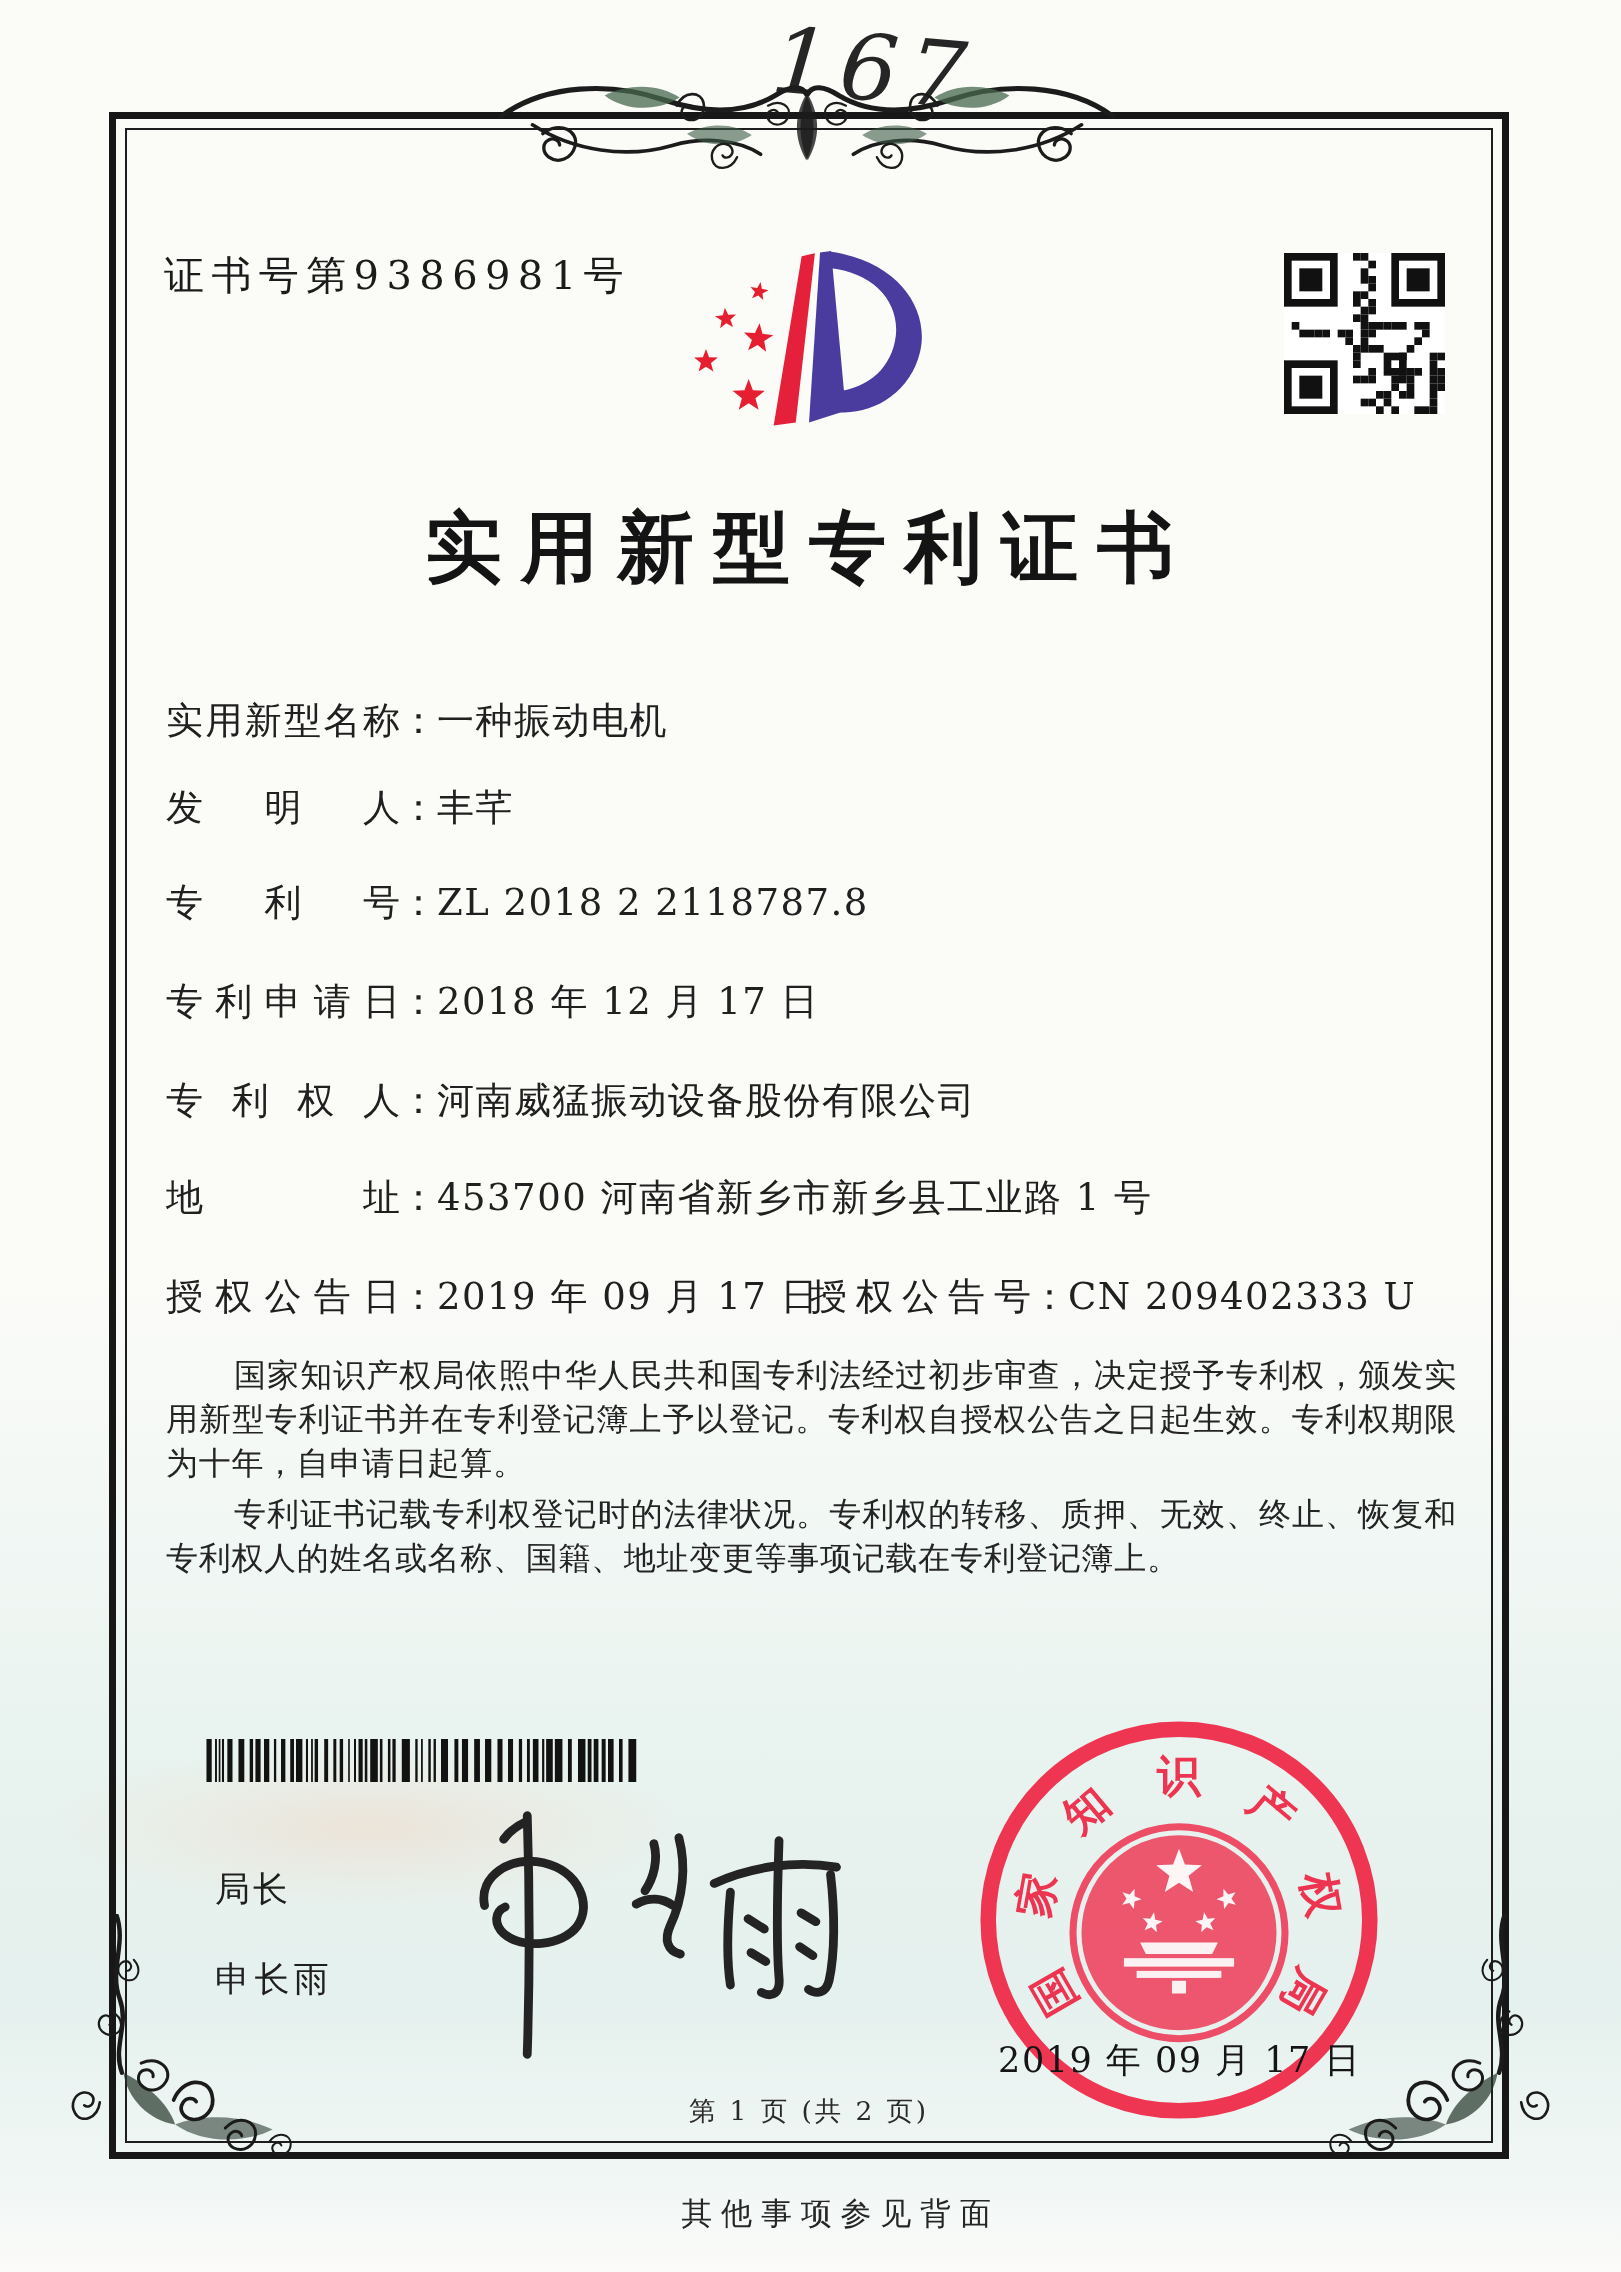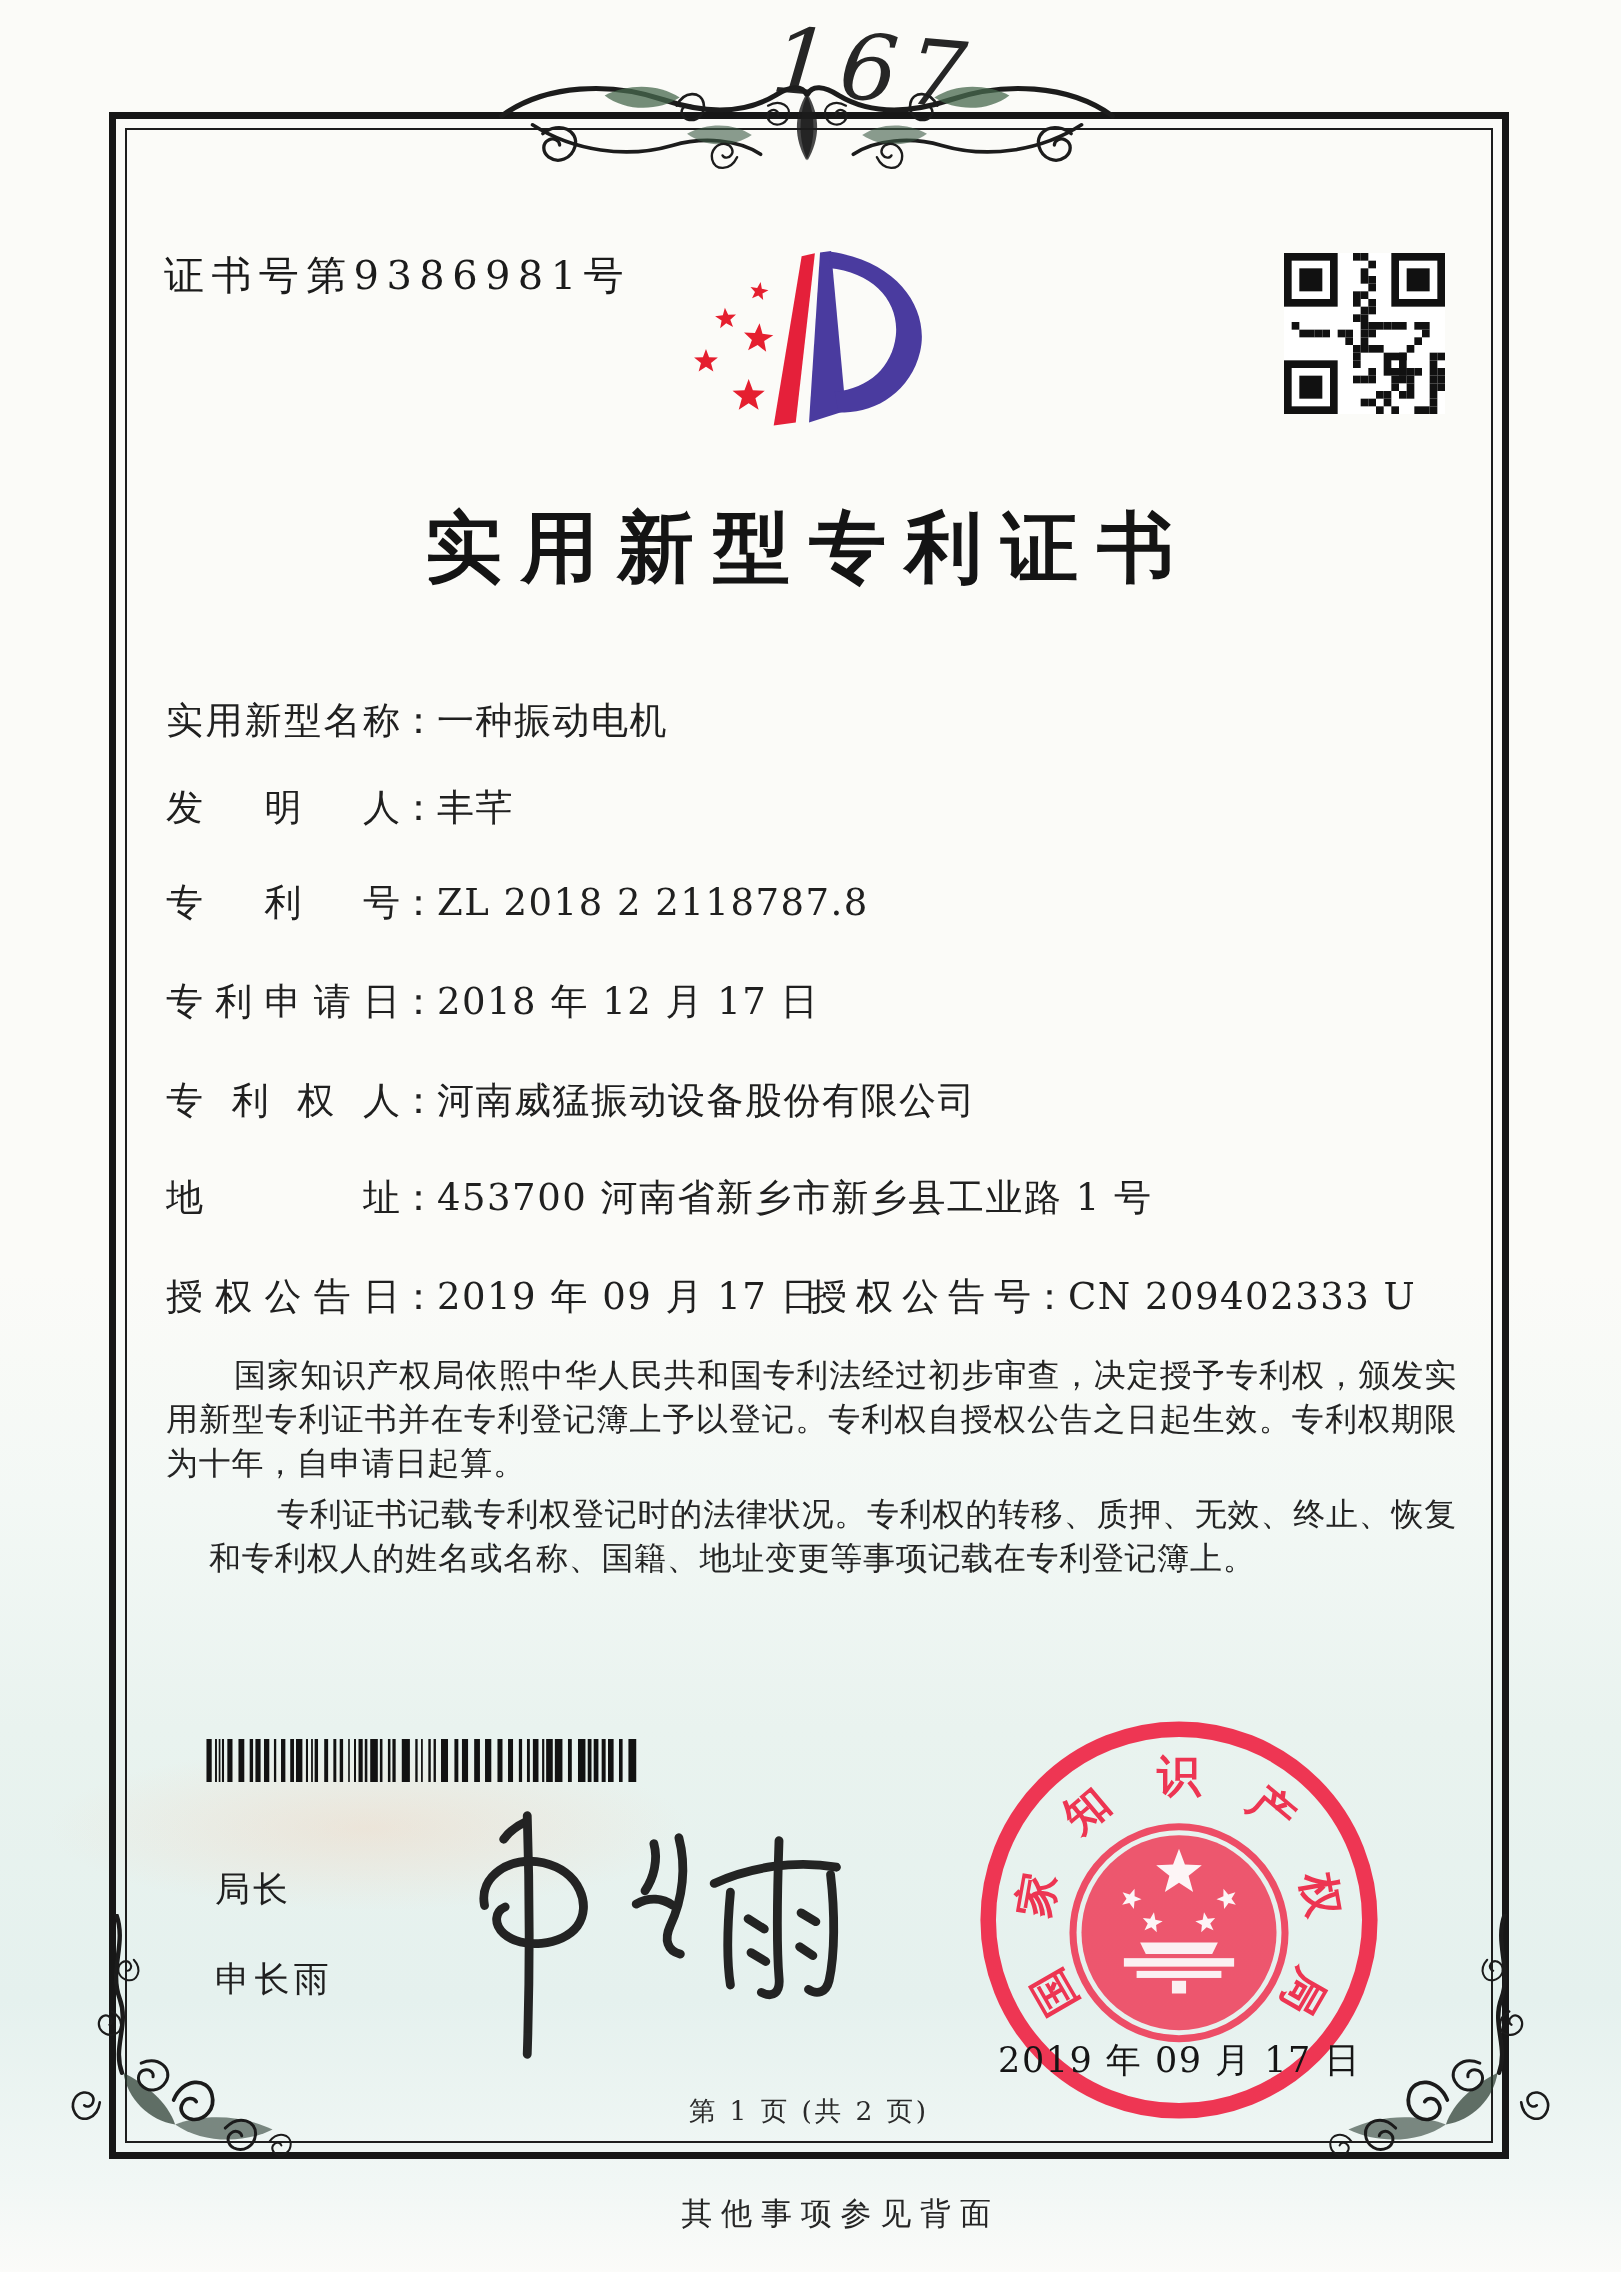--- a/index.html
+++ b/index.html
@@ -20,21 +20,21 @@
   .title{position:absolute;left:109px;top:485px;width:1400px;text-align:center;
     font-size:77px;font-weight:bold;letter-spacing:19px;color:#141414;margin-top:12px;}
   .row{position:absolute;left:166px;font-size:37px;white-space:nowrap;color:#202020;}
   .jlabel{display:inline-block;width:234px;text-align:justify;text-align-last:justify;vertical-align:top;}
   .fval{letter-spacing:1.5px;}
   .second-pair{position:absolute;left:644px;top:0;white-space:nowrap;}
   .jlabel2{display:inline-block;width:221px;text-align:justify;text-align-last:justify;vertical-align:top;}
   .bodytext{position:absolute;left:166px;top:1353px;width:1291px;}
   .bodytext p{margin:0;font-size:32px;line-height:44px;text-indent:68px;text-align:justify;
     letter-spacing:0.7px;color:#242424;}
-  .bodytext p + p{margin-top:7.4px;margin-left:43px;}
+  .bodytext p + p{margin-top:7.4px;}
   .barcode{position:absolute;left:205px;top:1739px;width:435px;height:43px;}
   .sig-title{position:absolute;left:215px;top:1866px;font-size:35px;letter-spacing:2.9px;}
   .sig-name{position:absolute;left:215px;top:1956px;font-size:35px;letter-spacing:4.4px;}
   .signature{position:absolute;left:433px;top:1795px;width:427px;height:274px;}
   .seal{position:absolute;left:967px;top:1708px;width:424px;height:424px;}
   .seal-date{position:absolute;left:973px;top:2037px;width:413px;text-align:center;
     font-size:35px;color:#151515;letter-spacing:1.5px;}
   .page-indicator{position:absolute;left:109px;top:2093px;width:1400px;text-align:center;
     font-size:26.5px;letter-spacing:2.9px;color:#2a2a2a;}
   .footer-note{position:absolute;left:0;top:2193px;width:1621px;text-align:center;

